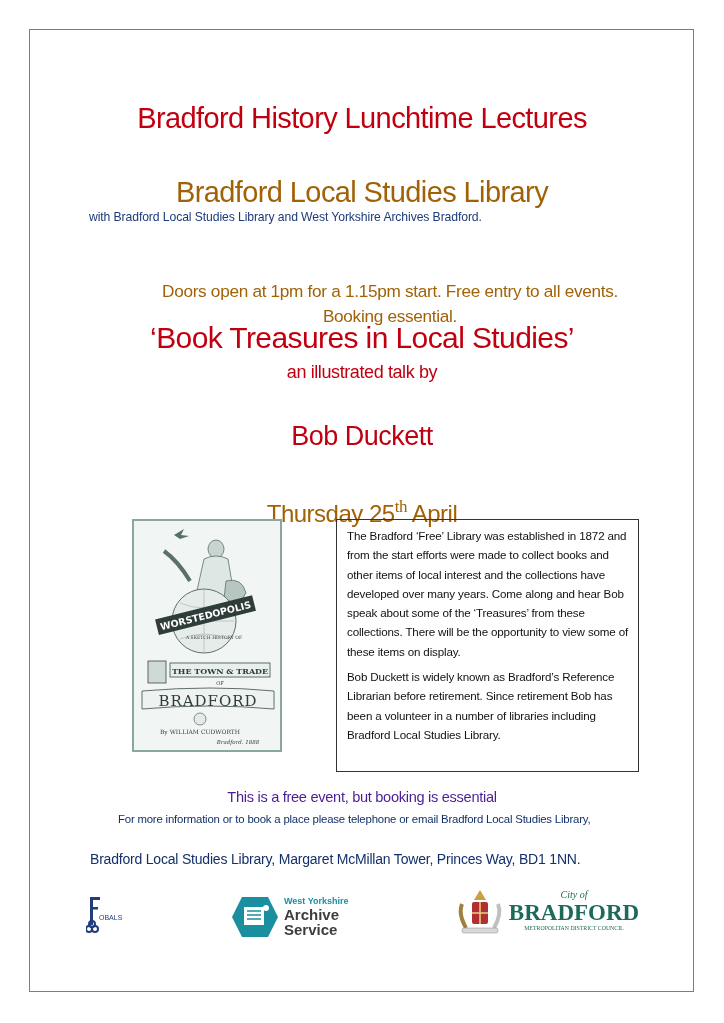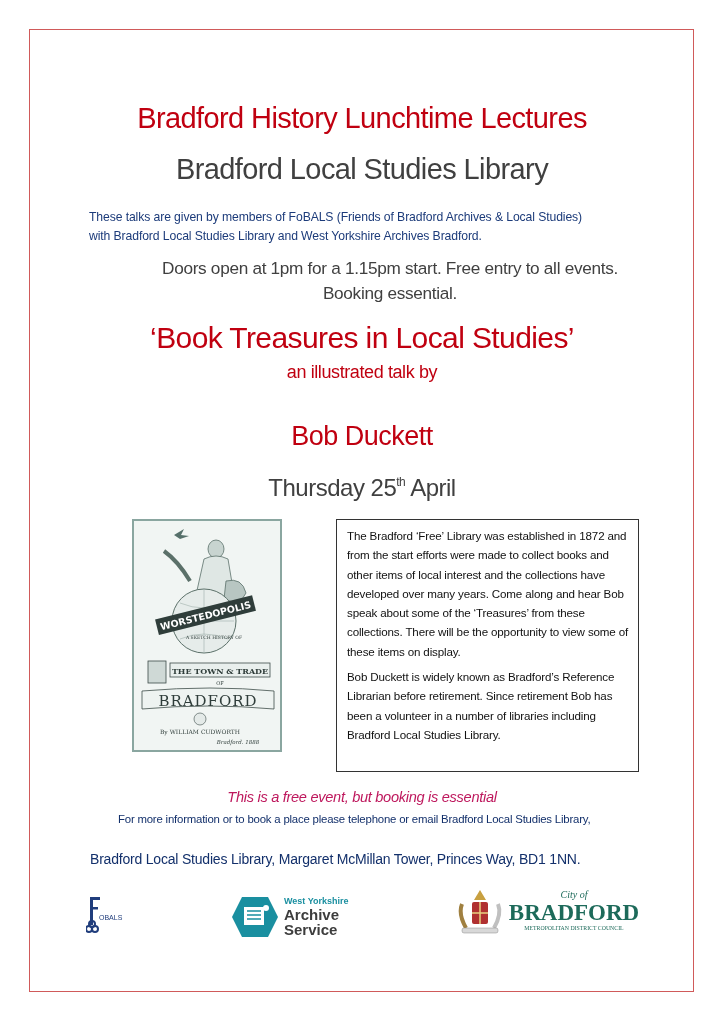--- a/index.html
+++ b/index.html
@@ -8,59 +8,58 @@
       font-family: "Liberation Sans", "DejaVu Sans", sans-serif;
       position: relative; overflow: hidden;
     }
     .frame {
       position: absolute; left: 29px; top: 29px; width: 665px; height: 963px;
       border: 1px solid #d05a5a; box-sizing: border-box;
     }
     .abs { position: absolute; }
     .center { left: 0; width: 724px; text-align: center; white-space: nowrap; }
     .red { color: #c00010; text-align: center; }
-    .navy { color: #404040; }
+    .navy { color: #a16207; margin-top: 23px; }
     .t1 { top: 102px; font-size: 29px; letter-spacing: -0.6px; }
     .t2 { top: 153px; font-size: 29px; letter-spacing: -0.6px; }
     .intro { left: 89px; top: 208px; font-size: 12.2px; line-height: 19px; color: #1c3b7a; letter-spacing: -0.1px; }
     .doors { top: 256px; font-size: 17.2px; line-height: 25px; letter-spacing: -0.3px; padding-left: 28px; }
     .title { top: 321px; font-size: 30px; letter-spacing: -0.6px; }
     .by { top: 362px; font-size: 18px; letter-spacing: -0.4px; }
     .speaker { top: 421px; font-size: 27px; letter-spacing: -0.5px; }
     .date { top: 474px; font-size: 24px; letter-spacing: -0.5px; }
-    .date sup { font-size: 12px; vertical-align: 10px; }
+    .date sup { font-size: 17px; vertical-align: 10px; font-family: Liberation Serif, serif; }
     .cover {
       left: 132px; top: 519px; width: 150px; height: 233px;
       border: 2px solid #8aa6a0; background: #f3f6f4; box-sizing: border-box;
       overflow: hidden;
     }
     .cover svg { display: block; }
     .desc {
       left: 336px; top: 519px; width: 303px; height: 253px;
       border: 1.5px solid #333; box-sizing: border-box; padding: 6px 8px 6px 10px;
       font-size: 11.6px; line-height: 19.3px; color: #111; letter-spacing: -0.15px;
     }
     .desc p { margin: 0 0 6px 0; }
-    .free { top: 789px; font-size: 14.6px; color: #be185d; letter-spacing: -0.3px; font-style: italic; }
+    .free { top: 789px; font-size: 14.6px; color: #4c1d95; letter-spacing: -0.3px; }
     .contact { left: 90px; top: 810px; font-size: 11.4px; line-height: 18px; color: #13306b; letter-spacing: -0.2px; margin-left: 28px; }
     .address { left: 90px; top: 851px; font-size: 14px; color: #13306b; letter-spacing: -0.2px; }
     .logo-fobals { left: 86px; top: 896px; width: 60px; height: 40px; }
     .logo-wyas { left: 232px; top: 893px; width: 150px; height: 48px; }
     .logo-city { left: 456px; top: 884px; width: 190px; height: 56px; }
   </style>
 </head>
 <body>
 
 <div class="frame"></div>
 
 <div class="abs center red t1">Bradford History Lunchtime Lectures</div>
 <div class="abs center navy t2">Bradford Local Studies Library</div>
 
 <div class="abs intro">
-  <div>These talks are given by members of FoBALS (Friends of Bradford Archives &amp; Local Studies)</div>
   <div>with Bradford Local Studies Library and West Yorkshire Archives Bradford.</div>
 </div>
 
 <div class="abs center navy doors">
   <div>Doors open at 1pm for a 1.15pm start. Free entry to all events.</div>
   <div>Booking essential.</div>
 </div>
 
 <div class="abs center red title">‘Book Treasures in Local Studies’</div>
 <div class="abs center red by">an illustrated talk by</div>

